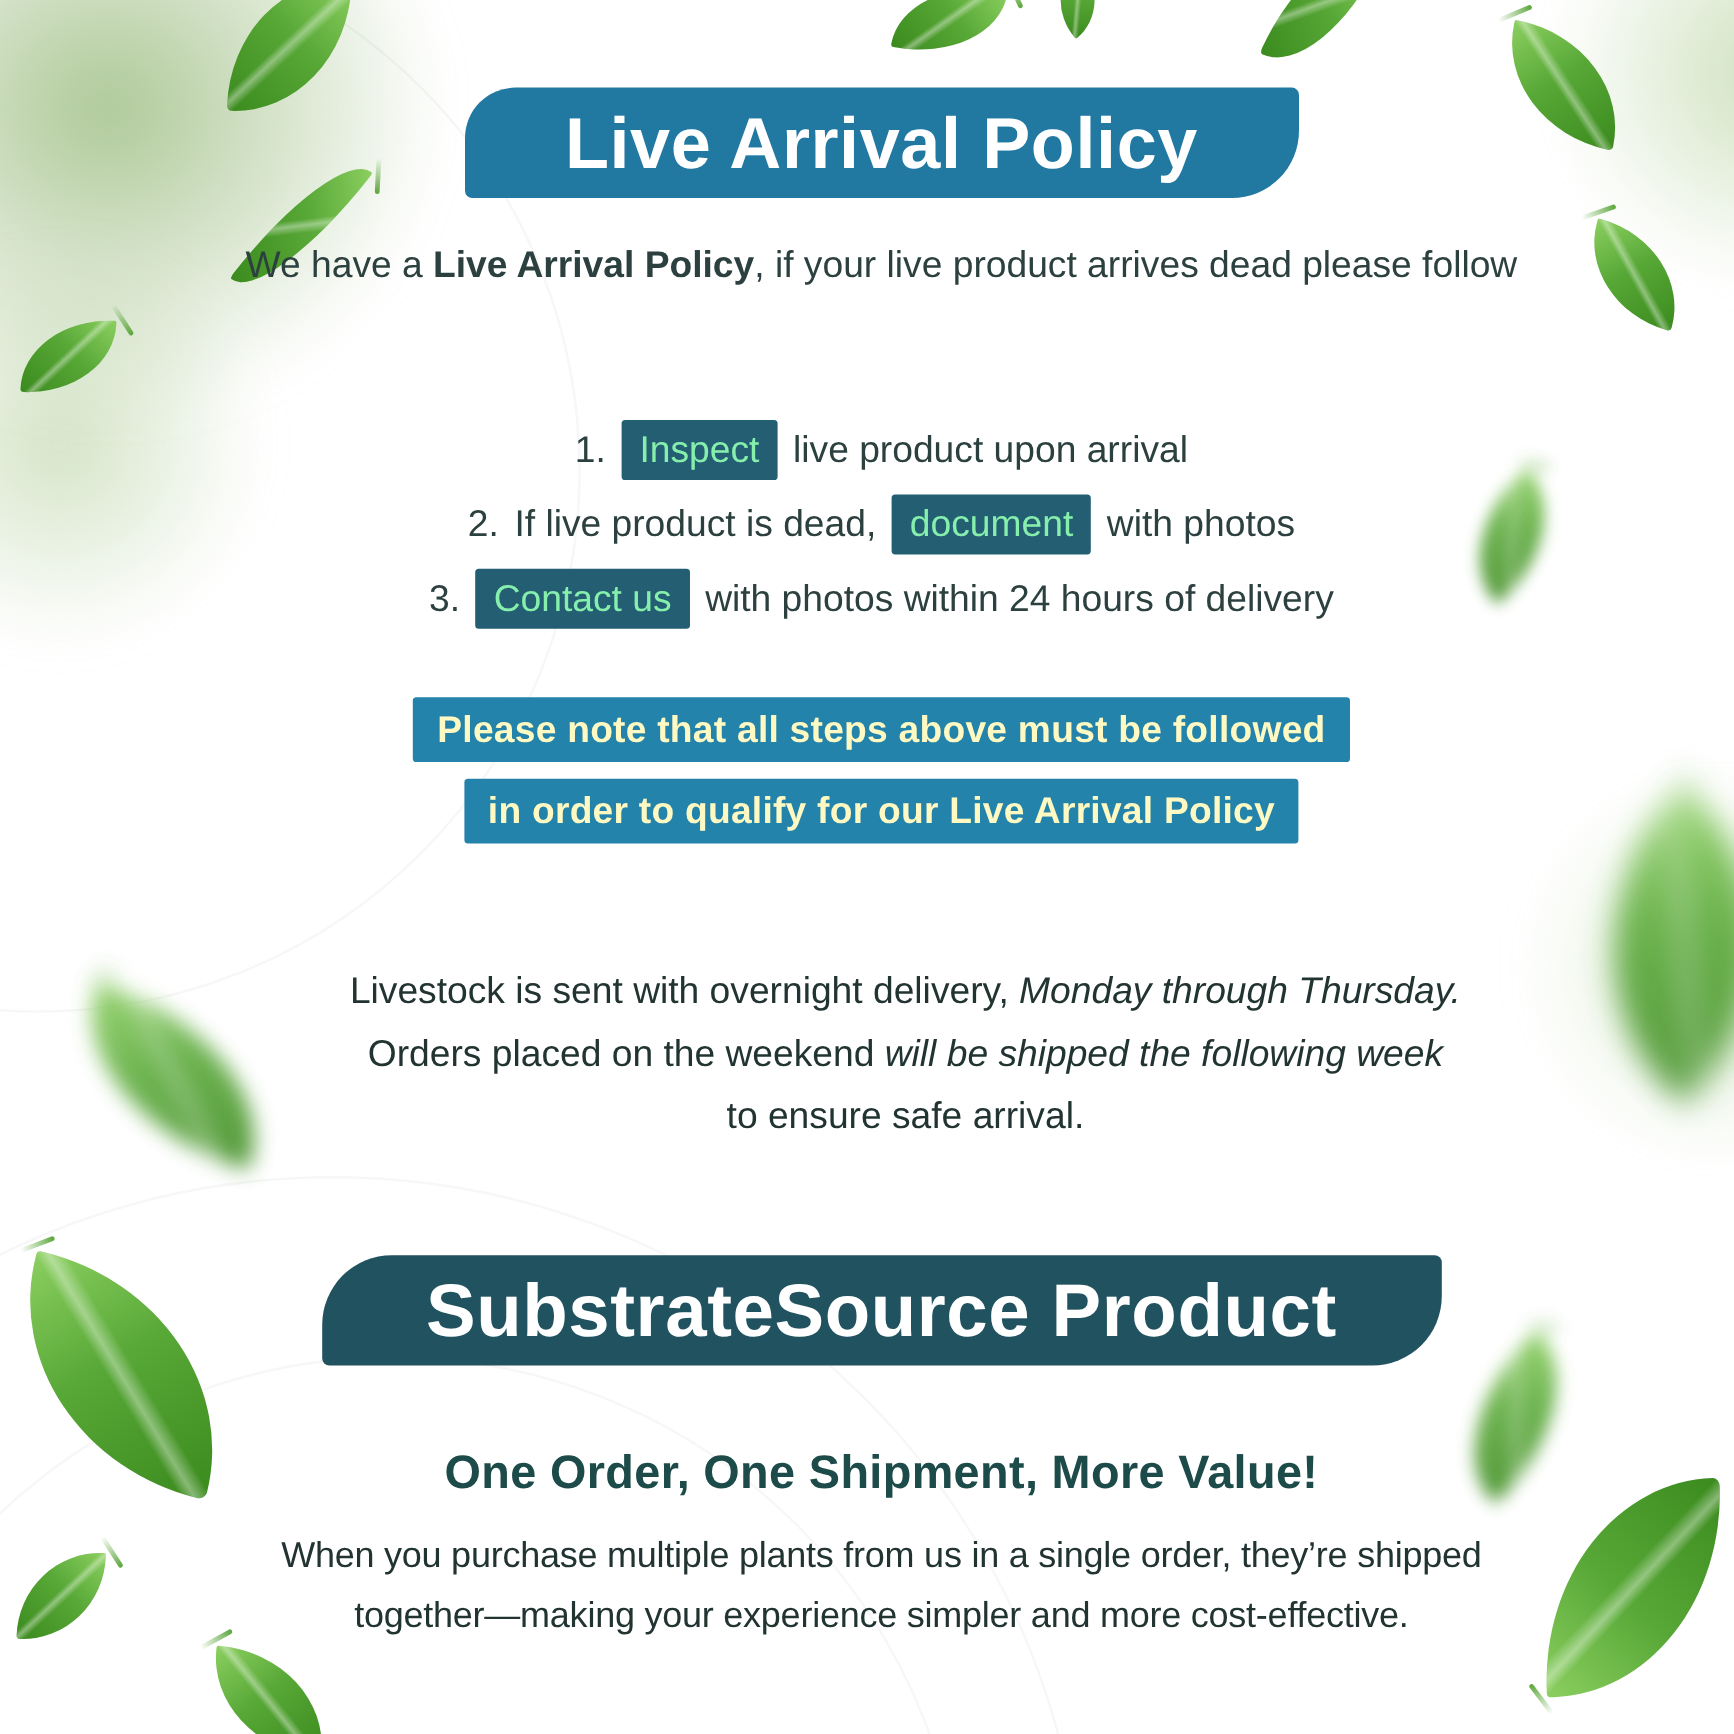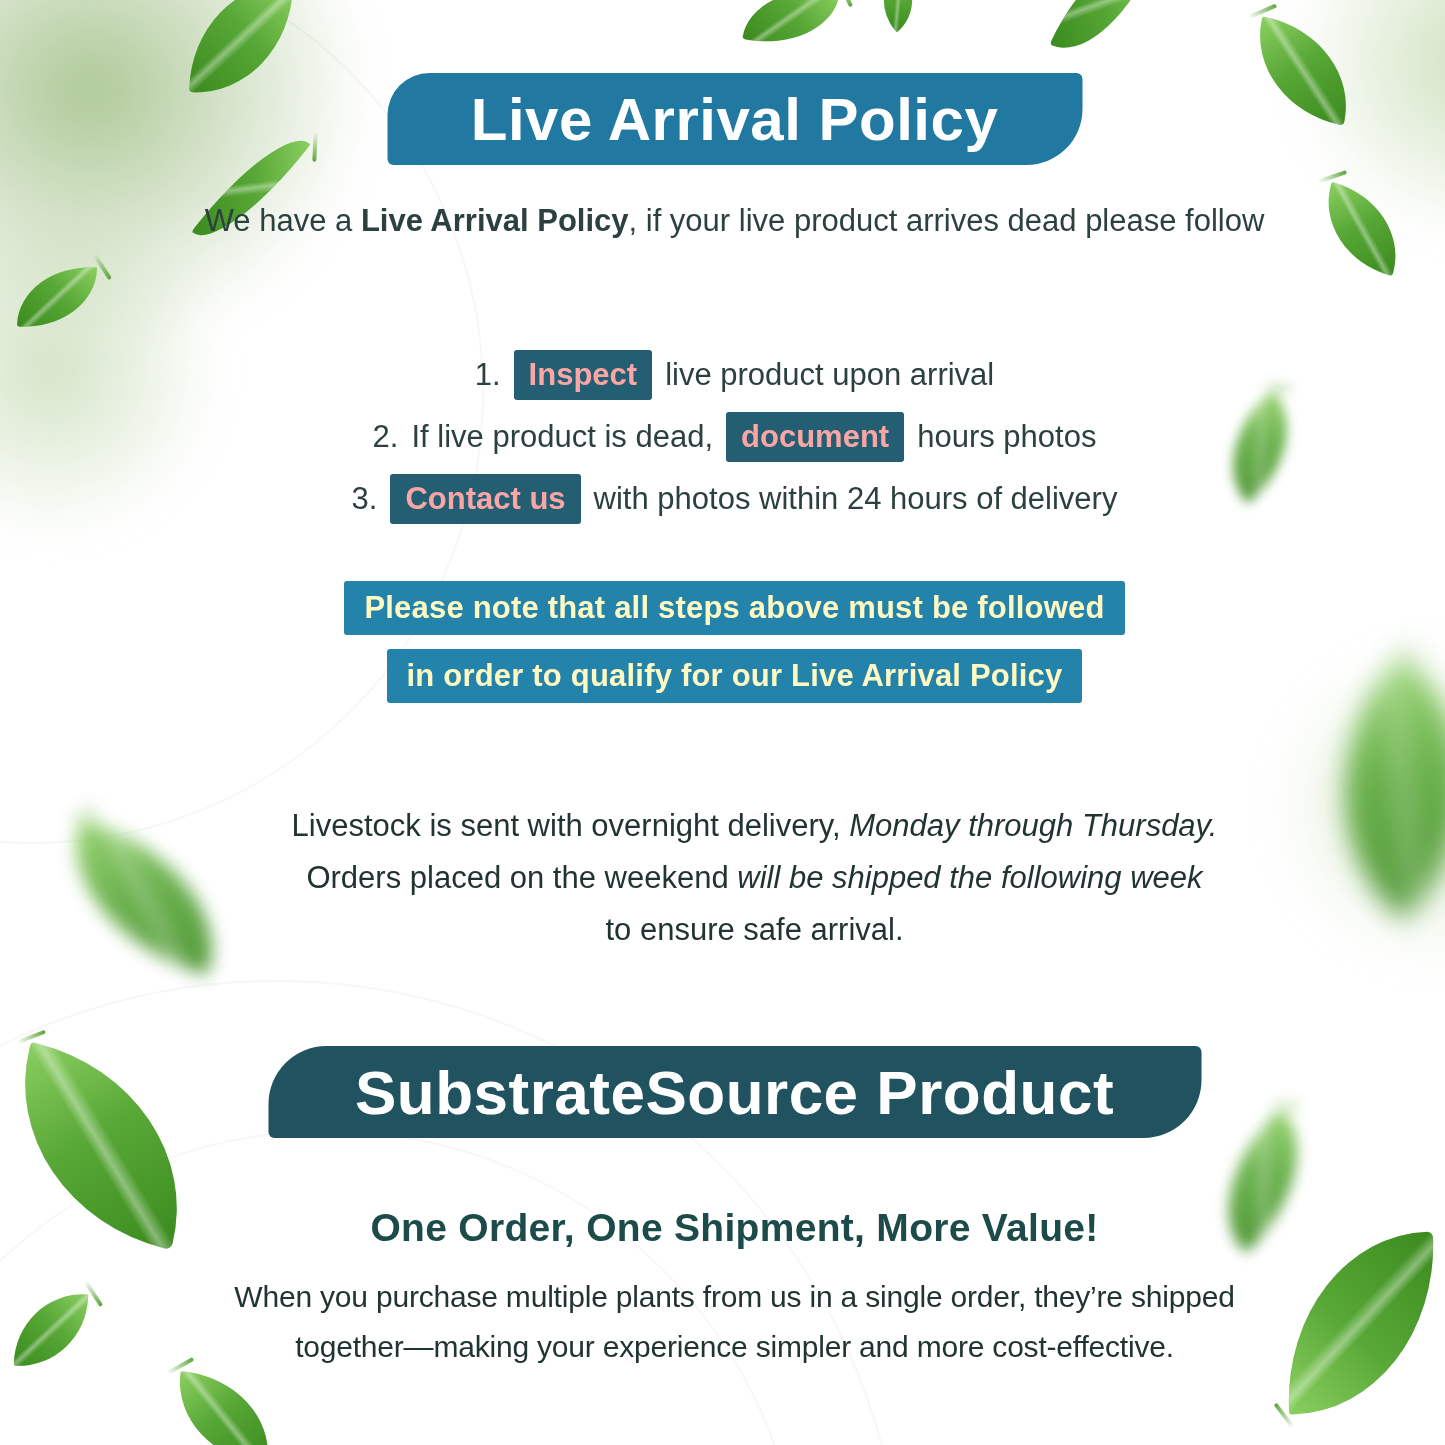--- a/index.html
+++ b/index.html
@@ -58,21 +58,21 @@
   .banner-title{top:73px;width:695px;height:92px;background:#2179a2;
           border-radius:42px 6px 56px 6px;font-size:60px;letter-spacing:.5px;}
   .banner-product{top:1046px;width:933px;height:92px;background:#20525f;
           border-radius:58px 6px 58px 6px;font-size:62px;letter-spacing:.5px;}
   .txtblock{position:absolute;left:0;right:0;text-align:center;z-index:2;}
   .intro{top:194px;font-size:31px;line-height:54px;color:#2c413f;}
   .intro .b{font-weight:700;}
   .steps{top:350px;}
   .step{display:flex;justify-content:center;align-items:center;gap:13px;
         height:50px;margin-bottom:12px;font-size:31px;color:#2c413f;}
-  .hl{background:#235e73;color:#fca5a5;font-weight:700;padding:7px 15px;border-radius:3px;}
+  .hl{background:#235e73;color:#86efac;font-weight:400;padding:7px 15px;border-radius:3px;}
   .note{top:581px;}
   .note-line{width:fit-content;margin:0 auto 14px auto;background:#2383aa;color:#fef9c3;
         font-weight:700;font-size:31px;padding:9px 20px;border-radius:3px;letter-spacing:.2px;}
   .shipping{top:800px;font-size:31px;line-height:52px;color:#223432;margin-left:40px;}
   .shipping .i{font-style:italic;}
   .value-heading{top:1206px;font-size:39px;font-weight:700;color:#1c4b49;letter-spacing:.3px;}
   .value-body{top:1272px;font-size:30px;line-height:50px;color:#223432;letter-spacing:-.2px;}
 </style>
 </head>
 <body>
@@ -115,21 +115,21 @@
   <div class="txtblock steps">
     <div class="step">
       <span>1.</span>
       <span class="hl">Inspect</span>
       <span>live product upon arrival</span>
     </div>
     <div class="step">
       <span>2.</span>
       <span>If live product is dead,</span>
       <span class="hl">document</span>
-      <span>hours photos</span>
+      <span>with photos</span>
     </div>
     <div class="step">
       <span>3.</span>
       <span class="hl">Contact us</span>
       <span>with photos within 24 hours of delivery</span>
     </div>
   </div>
 
   <div class="txtblock note">
     <div class="note-line">Please note that all steps above must be followed</div>

